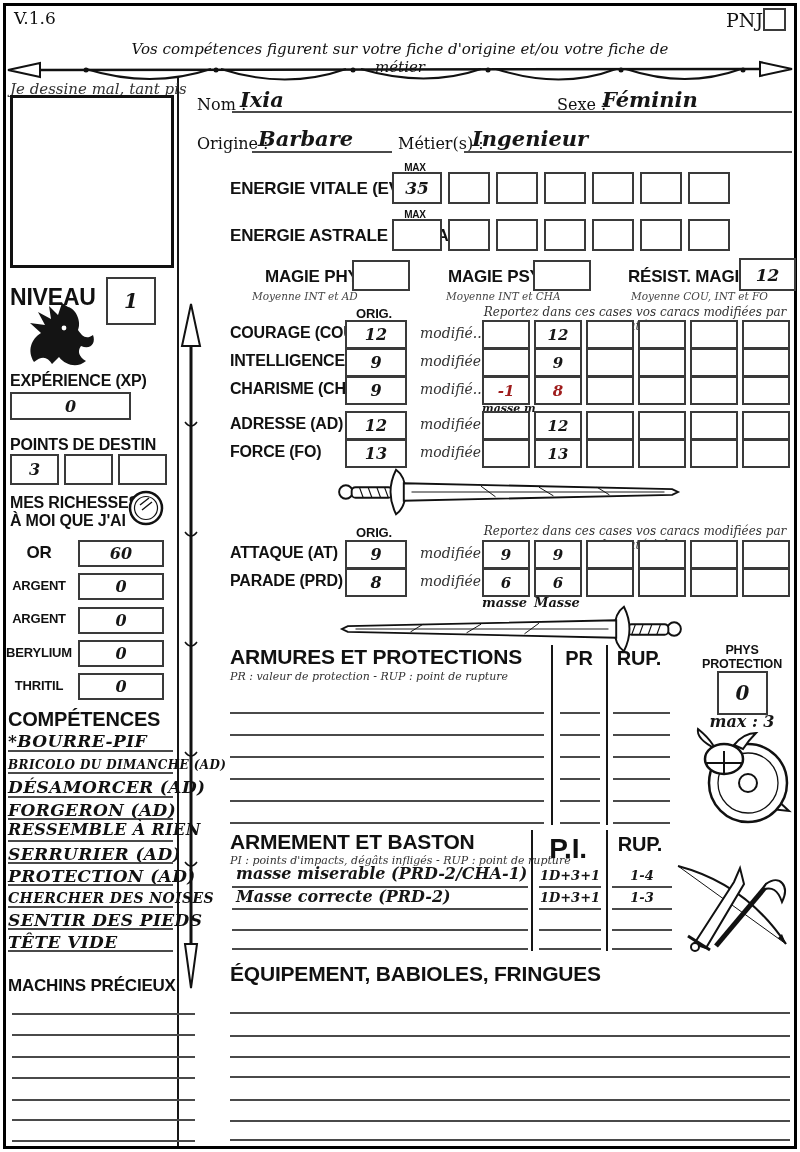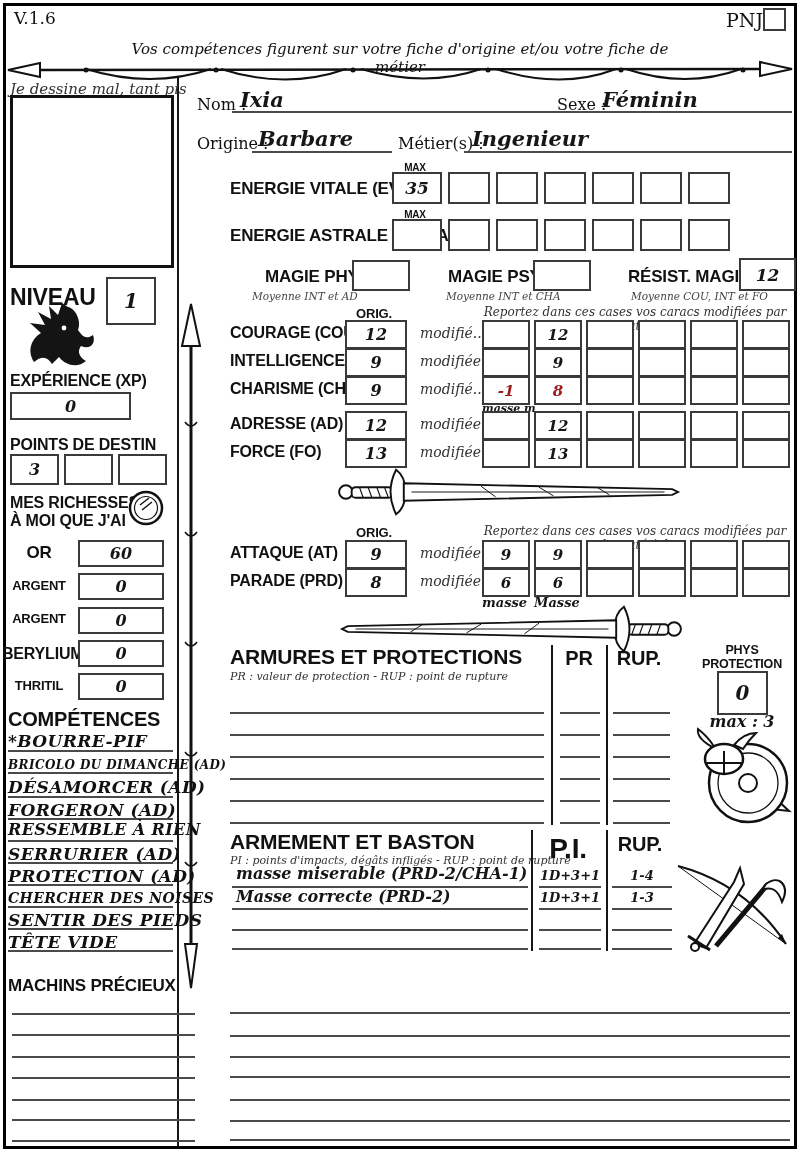--- a/index.html
+++ b/index.html
@@ -88,21 +88,21 @@
       <path d="M13,16 L22,9 M15,21 L25,13" stroke="#111" stroke-width="1.4" fill="none"></path>
     </svg>
   </div>
 
   <div class="c bl ctr" style="left:2px;top:543px;width:74px;font-size:17px;">OR</div>
   <div class="bx hand" style="left:78px;top:540px;width:82px;height:23px;font-size:16px;">60</div>
   <div class="c bl ctr" style="left:2px;top:578px;width:74px;font-size:13px;">ARGENT</div>
   <div class="bx hand" style="left:78px;top:573px;width:82px;height:23px;font-size:16px;">0</div>
   <div class="c bl ctr" style="left:2px;top:611px;width:74px;font-size:13px;">ARGENT</div>
   <div class="bx hand" style="left:78px;top:607px;width:82px;height:23px;font-size:16px;">0</div>
-  <div class="c bl ctr" style="left:2px;top:645px;width:74px;font-size:16px;">BERYLIUM</div>
+  <div class="c bl ctr" style="left:2px;top:645px;width:74px;font-size:13px;">BERYLIUM</div>
   <div class="bx hand" style="left:78px;top:640px;width:82px;height:23px;font-size:16px;">0</div>
   <div class="c bl ctr" style="left:2px;top:678px;width:74px;font-size:13px;">THRITIL</div>
   <div class="bx hand" style="left:78px;top:673px;width:82px;height:23px;font-size:16px;">0</div>
 
   <div class="c bl" style="left:8px;top:708px;font-size:20px;">COMPÉTENCES</div>
   <div class="c sk" style="left:8px;top:731px;font-size:17px;">*BOURRE-PIF</div>
   <div class="ln" style="left:8px;top:750px;width:165px;"></div>
   <div class="c sk" style="left:8px;top:758px;font-size:12px;">BRICOLO DU DIMANCHE (AD)</div>
   <div class="ln" style="left:8px;top:772px;width:165px;"></div>
   <div class="c sk" style="left:8px;top:777px;font-size:17px;">DÉSAMORCER (AD)</div>
@@ -354,20 +354,21 @@
       <line x1="10" y1="8" x2="118" y2="86" stroke="#111" stroke-width="1"></line>
       <polygon points="118,86 110,80 114,76" fill="#111"></polygon>
       <polygon points="26,86 66,24 72,10 76,26 38,90" fill="#fff" stroke="#111" stroke-width="2"></polygon>
       <line x1="20" y1="78" x2="42" y2="92" stroke="#111" stroke-width="3"></line>
       <circle cx="27" cy="89" r="4" fill="#fff" stroke="#111" stroke-width="2"></circle>
       <line x1="48" y1="88" x2="100" y2="26" stroke="#111" stroke-width="5"></line>
       <path d="M98,26 C112,16 122,28 114,44 C110,32 104,28 94,32 Z" fill="#fff" stroke="#111" stroke-width="2"></path>
     </svg>
   </div>
 
+  <div class="c bl" style="left:230px;top:962px;font-size:21px;">ÉQUIPEMENT, BABIOLES, FRINGUES</div>
   <div class="ln" style="left:230px;top:1012px;width:560px;"></div>
   <div class="ln" style="left:230px;top:1035px;width:560px;"></div>
   <div class="ln" style="left:230px;top:1056px;width:560px;"></div>
   <div class="ln" style="left:230px;top:1076px;width:560px;"></div>
   <div class="ln" style="left:230px;top:1099px;width:560px;"></div>
   <div class="ln" style="left:230px;top:1120px;width:560px;"></div>
   <div class="ln" style="left:230px;top:1139px;width:560px;"></div>
 </div>
 
 </body></html>

